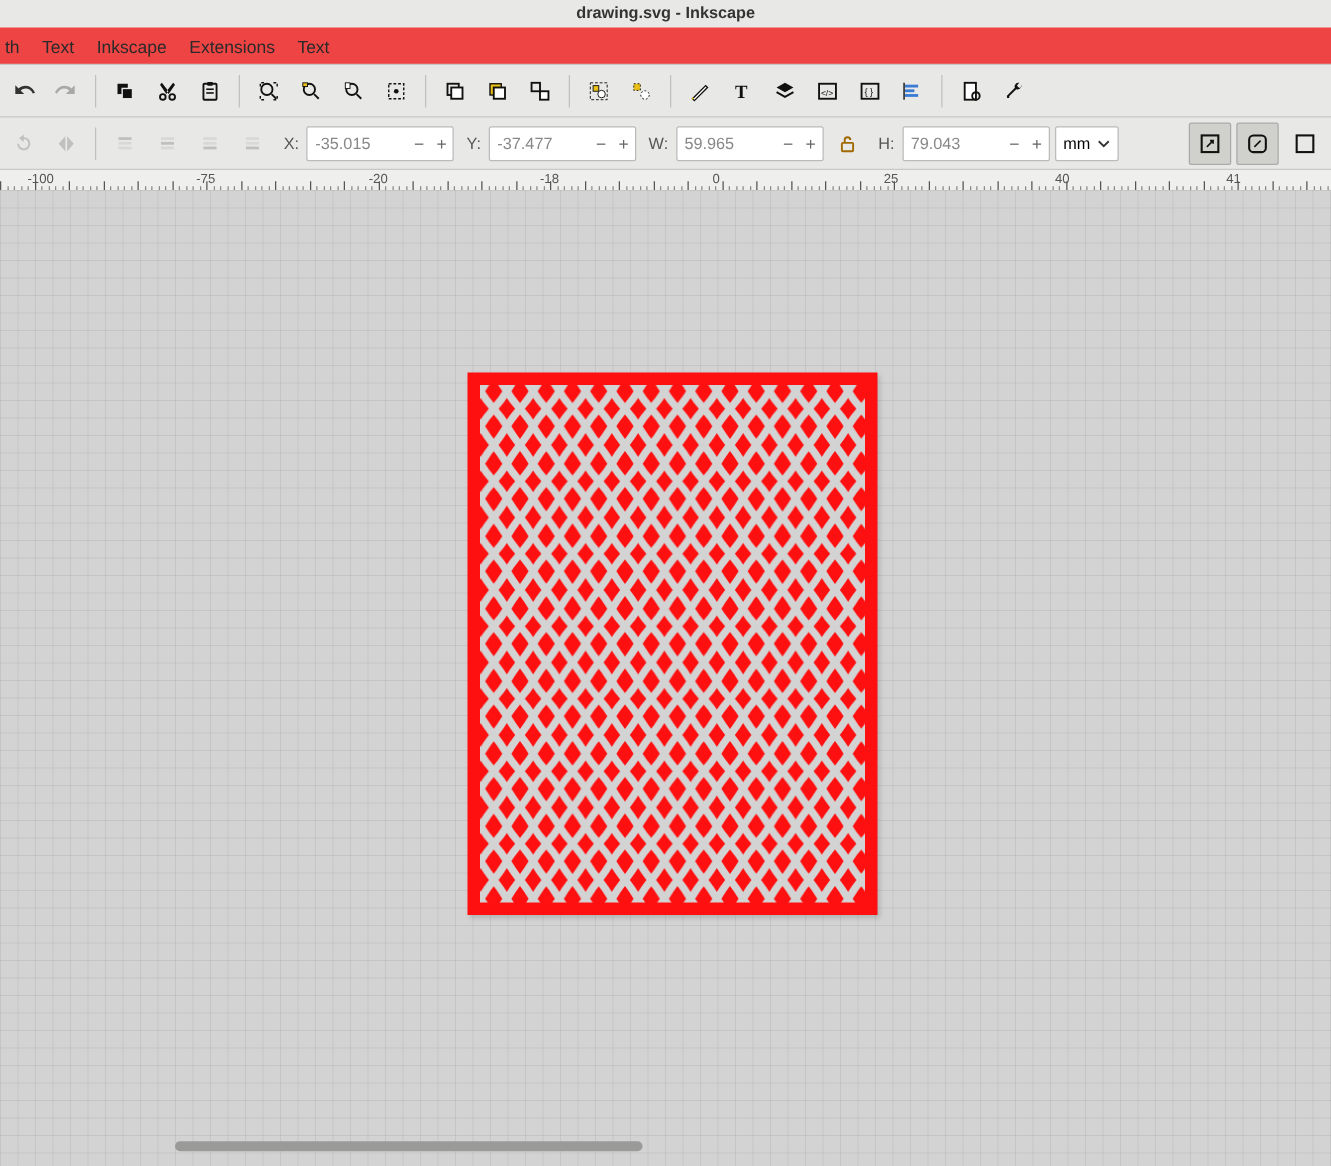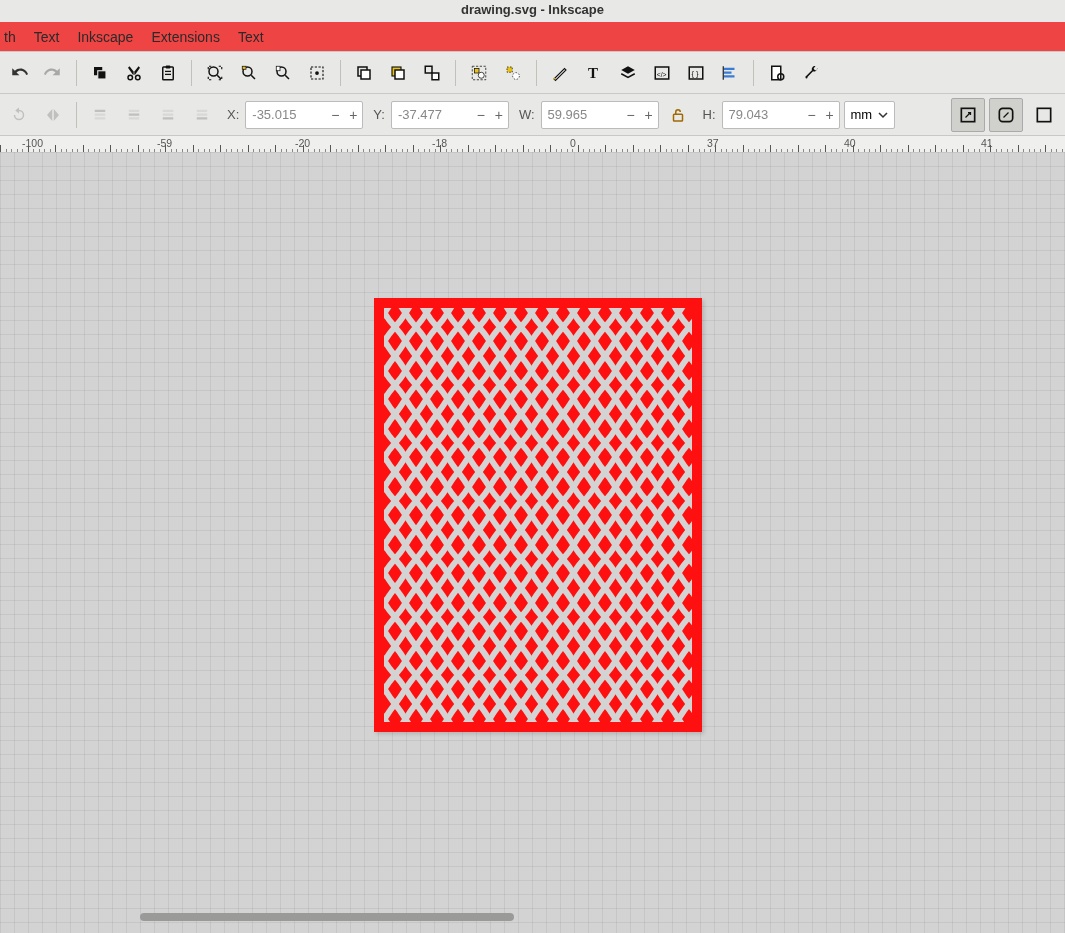--- a/index.html
+++ b/index.html
@@ -422,25 +422,25 @@
   </button>
   <button class="togglebtn" style="overflow:hidden;">
     <svg viewBox="0 0 24 24" width="22" height="22">
         <rect x="4" y="4" width="16" height="16" fill="none" stroke="#111" stroke-width="2"></rect>
       </svg>
   </button>
 </div>
 
 <div class="ruler-h">
   <span class="rlabel" style="left:22px;">-100</span>
-  <span class="rlabel" style="left:157px;">-59</span>
+  <span class="rlabel" style="left:157px;">-75</span>
   <span class="rlabel" style="left:295px;">-20</span>
   <span class="rlabel" style="left:432px;">-18</span>
   <span class="rlabel" style="left:570px;">0</span>
-  <span class="rlabel" style="left:707px;">37</span>
+  <span class="rlabel" style="left:707px;">25</span>
   <span class="rlabel" style="left:844px;">40</span>
   <span class="rlabel" style="left:981px;">41</span>
 <div class="tick tickM" style="left: 0px;"></div>
     <div class="tick" style="left: 5.5px;"></div>
     <div class="tick" style="left: 11px;"></div>
     <div class="tick" style="left: 16.5px;"></div>
     <div class="tick" style="left: 22px;"></div>
     <div class="tick tickM" style="left: 27.5px;"></div>
     <div class="tick" style="left: 33px;"></div>
     <div class="tick" style="left: 38.5px;"></div>

